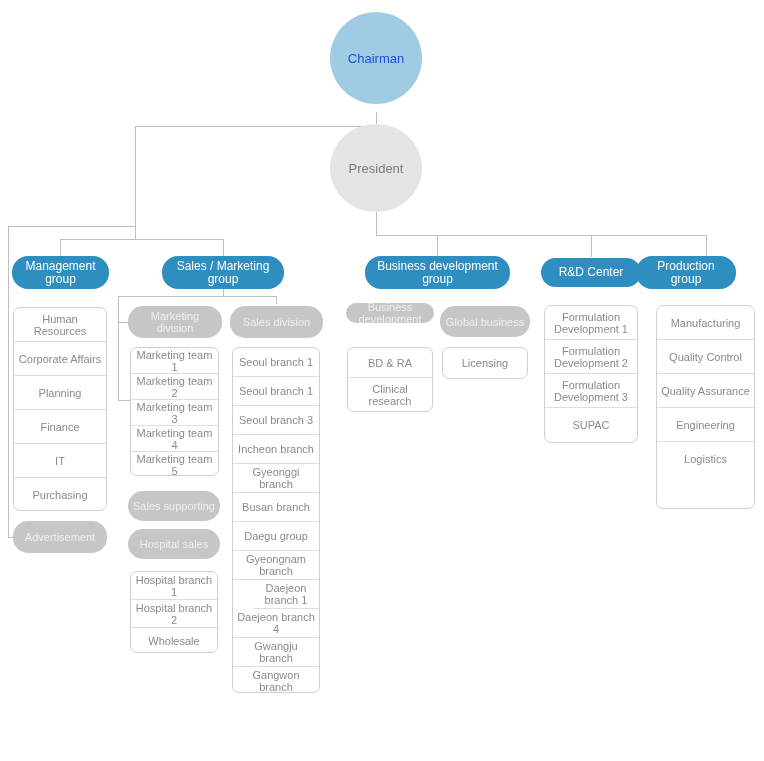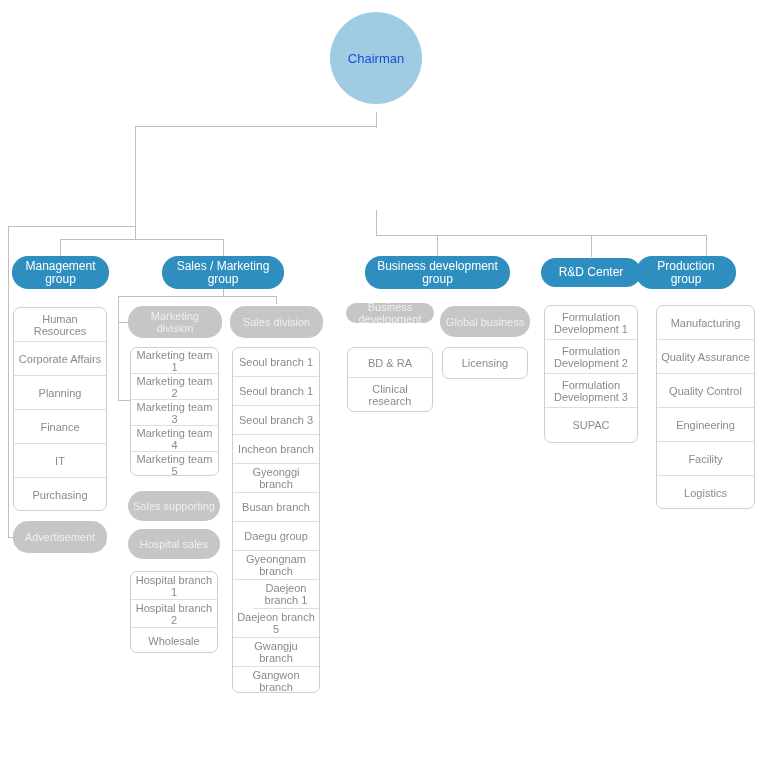--- a/index.html
+++ b/index.html
@@ -153,20 +153,23 @@
     <div class="vline" style="left:118px; top:296px; height:104px;"></div>
     <div class="hline" style="left:118px; top:322px; width:14px;"></div>
     <div class="hline" style="left:118px; top:400px; width:14px;"></div>
     <div class="vline" style="left:276px; top:296px; height:8px;"></div>
   </div>
 
   <div class="circle circle-chairman" style="left:330px; top:12px; width:92px; height:92px;">
     <span>Chairman</span>
   </div>
 
+  <div class="circle circle-president" style="left:330px; top:124px; width:92px; height:88px;">
+    <span>President</span>
+  </div>
 
   <div class="pill-group" style="left:12px; top:256px; width:97px; height:33px;">
     <span>
       <span>Management</span><br>
       <span>group</span>
     </span>
   </div>
 
   <div class="pill-group" style="left:162px; top:256px; width:122px; height:33px;">
     <span>
@@ -239,21 +242,21 @@
   <div class="stack" style="left:232px; top:347px; width:88px; height:346px;">
     <div class="cell" style="height:29px;">Seoul branch 1</div>
     <div class="cell" style="height:29px;">Seoul branch 1</div>
     <div class="cell" style="height:29px;">Seoul branch 3</div>
     <div class="cell" style="height:29px;">Incheon branch</div>
     <div class="cell" style="height:29px;">Gyeonggi branch</div>
     <div class="cell" style="height:29px;">Busan branch</div>
     <div class="cell" style="height:29px;">Daegu group</div>
     <div class="cell" style="height:29px;">Gyeongnam branch</div>
     <div class="cell" style="height:29px;margin-left:20px;">Daejeon branch 1</div>
-    <div class="cell" style="height:29px;">Daejeon branch 5</div>
+    <div class="cell" style="height:29px;">Daejeon branch 4</div>
     <div class="cell" style="height:29px;">Gwangju branch</div>
     <div class="cell" style="height:27px;">Gangwon branch</div>
   </div>
 
   <div class="pill-div" style="left:346px; top:303px; width:88px; height:20px;">
     <span>
       <span>Business</span><br>
       <span>development</span>
     </span>
   </div>
@@ -293,20 +296,19 @@
       <span>
         <span>Formulation</span><br>
         <span>Development 3</span>
       </span>
     </div>
     <div class="cell" style="height:34px;">SUPAC</div>
   </div>
 
   <div class="stack" style="left:656px; top:305px; width:99px; height:204px;">
     <div class="cell" style="height:34px;">Manufacturing</div>
+    <div class="cell" style="height:34px;">Quality Control</div>
     <div class="cell" style="height:34px;">Quality Assurance</div>
-    <div class="cell" style="height:34px;">Quality Control</div>
     <div class="cell" style="height:34px;">Engineering</div>
-    <div class="cell" style="height:34px;">Facility</div>
     <div class="cell" style="height:34px;">Logistics</div>
   </div>
 
 </div>
 
 </body></html>

